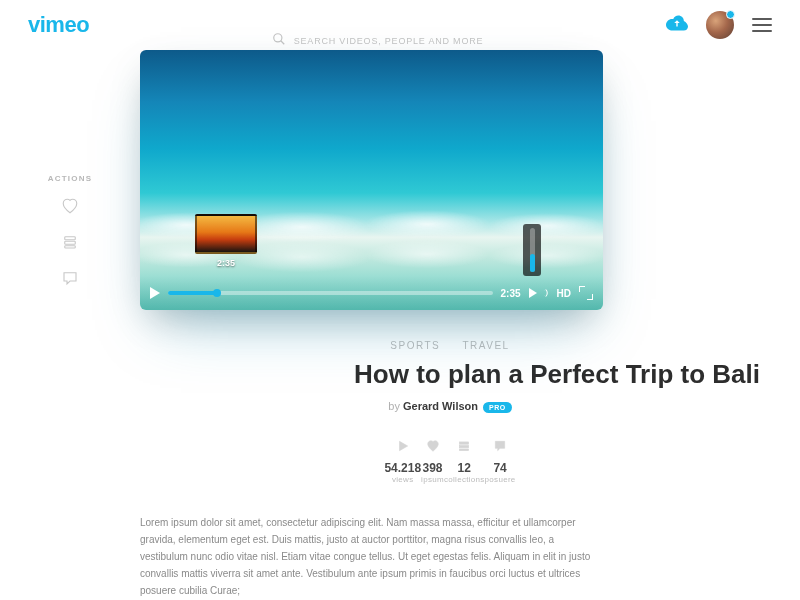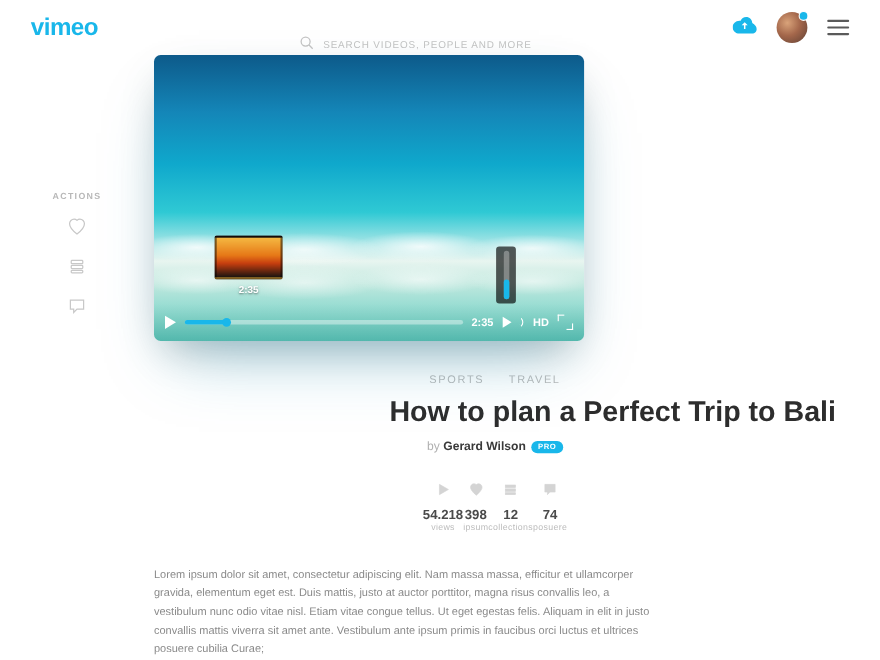--- a/index.html
+++ b/index.html
@@ -14,21 +14,21 @@
 .avatar { width: 28px; height: 28px; border-radius: 50%; background: radial-gradient(circle at 35% 35%, #d9a37a 0%, #a4674b 45%, #5e3f33 100%); position: relative; }
 .avatar::after { content: ''; position: absolute; top: -1px; right: -1px; width: 7px; height: 7px; border-radius: 50%; background: #19b7ea; border: 1.5px solid #fff; }
 .menu-icon { width: 20px; display: flex; flex-direction: column; gap: 4px; cursor: pointer; }
 .menu-icon span { height: 2px; background: #5a5a5a; border-radius: 1px; }
 .layout { display: flex; }
 .actions { width: 140px; padding-top: 80px; text-align: center; }
 .actions-label { font-size: 8px; letter-spacing: 1.2px; color: #b8b8b8; font-weight: 600; margin-bottom: 14px; margin-top: 44px; }
 .action-btn { display: flex; justify-content: center; margin-bottom: 18px; cursor: pointer; }
 .action-btn svg { width: 18px; height: 18px; stroke: #c8c8c8; fill: none; stroke-width: 1.5; }
 .main { flex: 1; padding-right: 40px; }
-.video { width: 391px; height: 260px; border-radius: 6px; background: linear-gradient(180deg, #0d5a8a 0%, #1486b8 20%, #0fa8cc 38%, #2fc9d4 55%, #e8f5f0 72%, #bfe8de 80%, #5cccc0 100%); position: relative; overflow: hidden; box-shadow: 0 30px 60px -20px rgba(15,140,180,0.35), 0 15px 35px -10px rgba(0,0,0,0.25); margin-bottom: 30px; }
+.video { width: 463px; height: 260px; border-radius: 6px; background: linear-gradient(180deg, #0d5a8a 0%, #1486b8 20%, #0fa8cc 38%, #2fc9d4 55%, #e8f5f0 72%, #bfe8de 80%, #5cccc0 100%); position: relative; overflow: hidden; box-shadow: 0 30px 60px -20px rgba(15,140,180,0.35), 0 15px 35px -10px rgba(0,0,0,0.25); margin-bottom: 30px; }
 .wave { position: absolute; left: 0; right: 0; height: 40px; background: radial-gradient(ellipse 80px 18px at 10% 50%, rgba(255,255,255,0.85) 0%, transparent 70%), radial-gradient(ellipse 100px 22px at 35% 55%, rgba(255,255,255,0.8) 0%, transparent 70%), radial-gradient(ellipse 90px 20px at 62% 48%, rgba(255,255,255,0.85) 0%, transparent 70%), radial-gradient(ellipse 85px 18px at 88% 52%, rgba(255,255,255,0.8) 0%, transparent 70%); }
 .w1 { top: 155px; opacity: 0.95; }
 .w2 { top: 185px; opacity: 0.7; }
 .controls { position: absolute; bottom: 0; left: 0; right: 0; height: 34px; display: flex; align-items: center; padding: 0 10px; gap: 8px; background: linear-gradient(transparent, rgba(0,0,0,0.1)); }
 .play { width: 0; height: 0; border-left: 10px solid #fff; border-top: 6px solid transparent; border-bottom: 6px solid transparent; cursor: pointer; }
 .progress { flex: 1; height: 4px; background: rgba(255,255,255,0.4); border-radius: 2px; position: relative; cursor: pointer; }
 .prog-fill { position: absolute; left: 0; top: 0; bottom: 0; width: 15%; background: #19b7ea; border-radius: 2px; }
 .prog-dot { position: absolute; left: 15%; top: 50%; width: 8px; height: 8px; background: #19b7ea; border-radius: 50%; transform: translate(-50%,-50%); }
 .tstamp { color: #fff; font-size: 10px; font-weight: 600; }
 .vspk { width: 0; height: 0; border-left: 8px solid #fff; border-top: 5px solid transparent; border-bottom: 5px solid transparent; cursor: pointer; }

